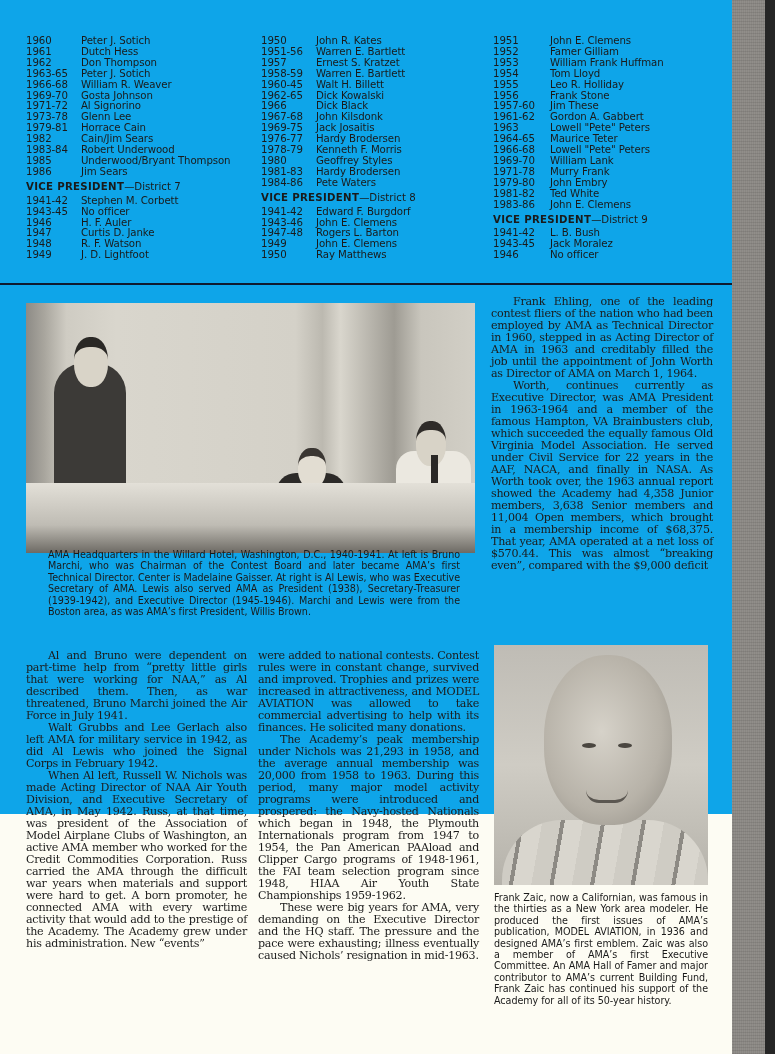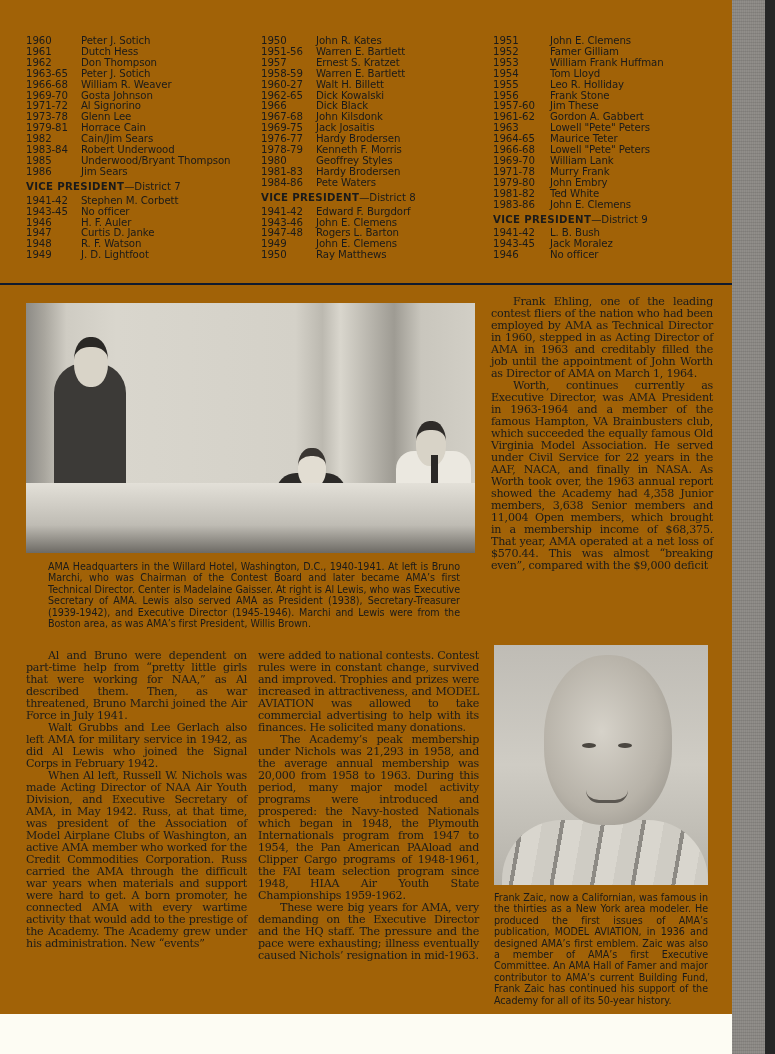--- a/index.html
+++ b/index.html
@@ -1,17 +1,17 @@
 <!DOCTYPE html>
 <html><head>
 <meta charset="utf-8">
 <style>
   html,body{margin:0;padding:0;}
   body{width:775px;height:1054px;position:relative;overflow:hidden;background:#fdfcf3;font-family:"Liberation Sans",sans-serif;color:#1a1a1a;}
-  .page{position:absolute;left:0;top:0;width:732px;height:1014px;background:#a16207;}
+  .page{position:absolute;left:0;top:0;width:732px;height:814px;background:#0ea5e9;}
   .gutter{position:absolute;left:732px;top:0;width:33px;height:1054px;background:#8a8783;
     background-image:repeating-linear-gradient(0deg,rgba(0,0,0,.08) 0 1px,transparent 1px 3px),repeating-linear-gradient(90deg,rgba(255,255,255,.06) 0 1px,transparent 1px 2px);}
   .edge{position:absolute;left:765px;top:0;width:10px;height:1054px;background:#262626;}
 
   
   .roster{position:absolute;top:36px;font-size:10.2px;line-height:10.9px;font-family:"DejaVu Sans",sans-serif;letter-spacing:-0.1px;}
   .roster .row{display:flex;white-space:nowrap;}
   .roster .yr{width:55px;}
   .roster .nm{}
   .roster .hdr{font-weight:bold;margin-top:4px;margin-bottom:3px;letter-spacing:0.3px;}
@@ -38,21 +38,21 @@
 
   #photo-zaic{left:494px;top:645px;width:214px;height:240px;
     background:linear-gradient(180deg,#bfbcb5,#cfccc4 50%,#b5b2aa);}
   #photo-zaic .head{position:absolute;left:50px;top:10px;width:128px;height:170px;background:radial-gradient(ellipse at 45% 45%,#d6d2c9 0,#b7b2a8 60%,#8e8a82 100%);border-radius:48% 48% 45% 45%;}
   #photo-zaic .shirt{position:absolute;left:8px;top:175px;width:206px;height:70px;background:repeating-linear-gradient(100deg,#cfccc4 0 18px,#8d8a84 18px 22px,#d9d6ce 22px 40px);border-radius:60px 60px 0 0;}
   #photo-zaic .smile{position:absolute;left:92px;top:145px;width:42px;height:10px;border-bottom:3px solid #5b5751;border-radius:0 0 20px 20px;}
   #photo-zaic .eye{position:absolute;top:98px;width:14px;height:5px;background:#4a4640;border-radius:50%;}
 
   
   .caption{position:absolute;font-size:9.6px;line-height:11.4px;font-family:"DejaVu Sans",sans-serif;text-align:justify;letter-spacing:-0.05px;}
-  #caption-hq{left:48px;top:561px;width:412px;}
+  #caption-hq{left:48px;top:549px;width:412px;}
   #caption-zaic{left:494px;top:892px;width:214px;}
 
   
   .body{position:absolute;font-family:"DejaVu Serif",serif;font-size:11.1px;line-height:12px;text-align:justify;color:#1b1b1b;letter-spacing:-0.25px;}
   .body p{margin:0;text-indent:22px;}
   .body p.noindent{text-indent:0;}
   #body-right{left:491px;top:296px;width:222px;}
   #body-left{left:26px;top:650px;width:221px;}
   #body-mid{left:258px;top:650px;width:221px;}
 
@@ -154,21 +154,21 @@
       </div>
       <div class="row">
         <span class="yr">1957</span>
         <span class="nm">Ernest S. Kratzet</span>
       </div>
       <div class="row">
         <span class="yr">1958-59</span>
         <span class="nm">Warren E. Bartlett</span>
       </div>
       <div class="row">
-        <span class="yr">1960-27</span>
+        <span class="yr">1960-45</span>
         <span class="nm">Walt H. Billett</span>
       </div>
       <div class="row">
         <span class="yr">1962-65</span>
         <span class="nm">Dick Kowalski</span>
       </div>
       <div class="row">
         <span class="yr">1966</span>
         <span class="nm">Dick Black</span>
       </div>

